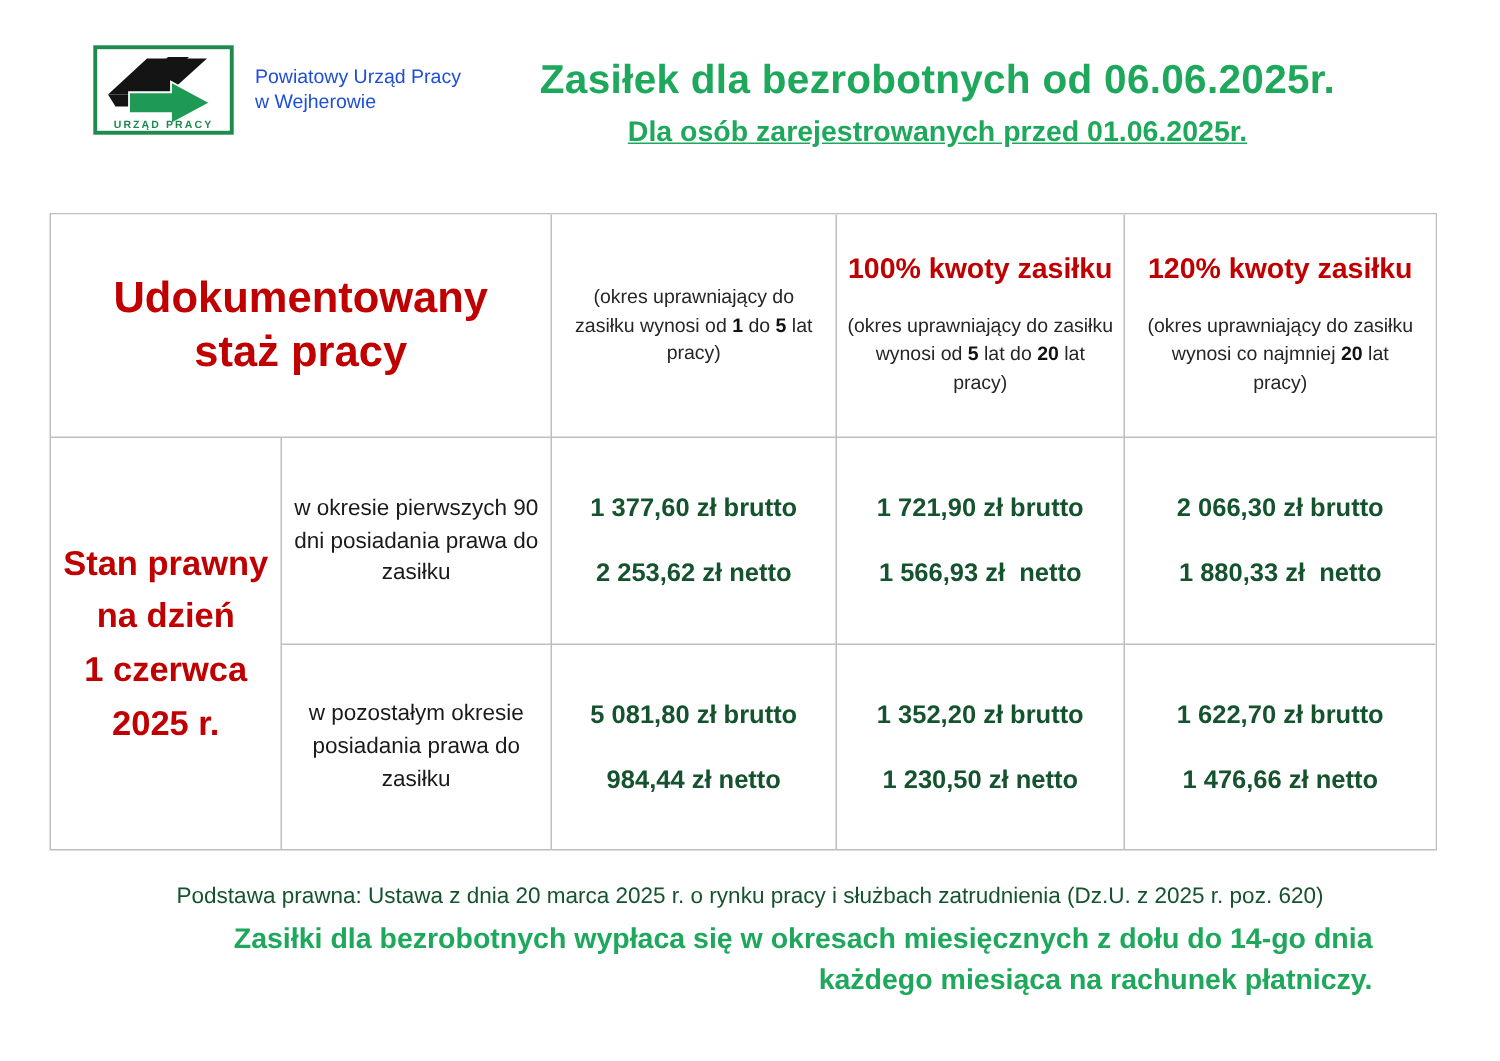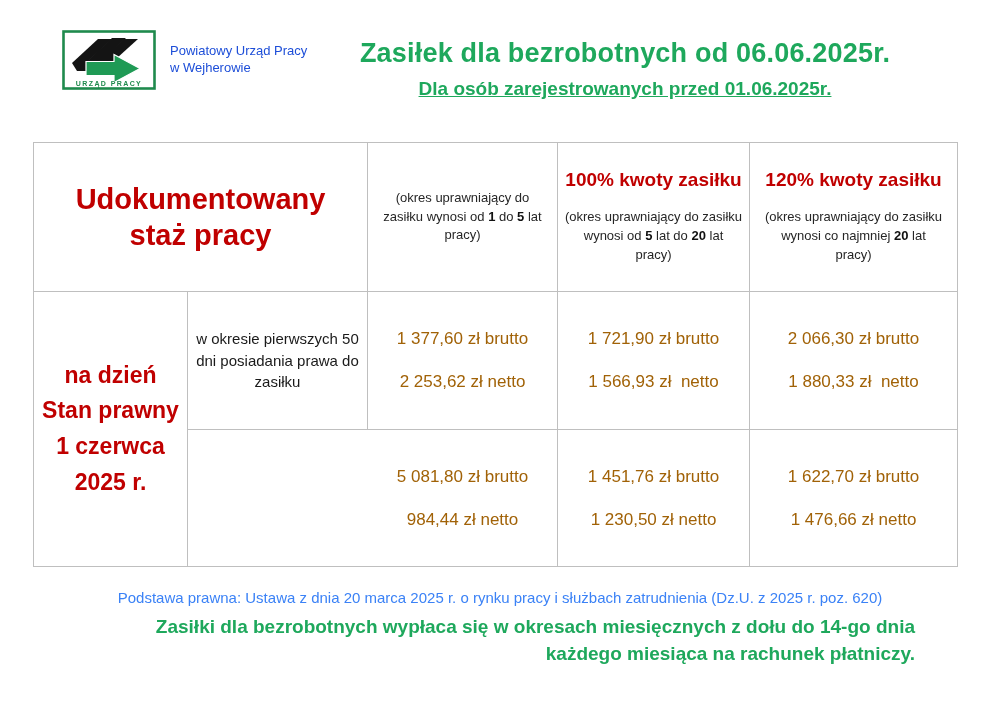--- a/index.html
+++ b/index.html
@@ -42,27 +42,27 @@
   .colhead-title { color:var(--red,#c00000); font-size:19px; font-weight:bold; margin-bottom:17px; }
   .colhead-note { font-size:13px; color:#262626; line-height:1.45; max-width:178px; }
   .colhead-note b { color:#111; }
 
   .rowgroup { grid-column:1; grid-row:2 / 4; }
   .rowgroup-line { color:var(--red,#c00000); font-size:23px; font-weight:bold; line-height:1.55; }
 
   .rowlabel { font-size:15px; color:#1a1a1a; line-height:1.45; }
   .rowlabel-text { max-width:168px; }
 
-  .value-cell .brutto, .value-cell .netto { font-size:17px; font-weight:normal; color:#a16207; white-space:pre-wrap; }
+  .value-cell .brutto, .value-cell .netto { font-size:17px; font-weight:bold; color:#14532d; white-space:pre-wrap; }
   .value-cell .netto { margin-top:23px; }
 
   
   .legal-basis {
     position:absolute; top:589px; left:0; width:100%;
-    text-align:center; font-size:15px; color:#3b82f6;
+    text-align:center; font-size:15px; color:#14532d;
   }
   .payment-note {
     position:absolute; top:614px; left:50%; transform:translateX(-50%);
     width:830px; text-align:right;
     color:var(--green,#1ea85c); font-size:19px; font-weight:bold; line-height:1.4;
   }
 </style>
 </head>
 <body>
 
@@ -105,48 +105,51 @@
     <div class="colhead-title">100% kwoty zasiłku</div>
     <div class="colhead-note"><span>(okres uprawniający do zasiłku wynosi od </span><b>5</b><span> lat do </span><b>20</b><span> lat pracy)</span></div>
   </div>
 
   <div class="cell no-r" style="grid-column:5; grid-row:1;">
     <div class="colhead-title">120% kwoty zasiłku</div>
     <div class="colhead-note"><span>(okres uprawniający do zasiłku wynosi co najmniej </span><b>20</b><span></span><b></b><span> lat pracy)</span></div>
   </div>
 
   <div class="cell rowgroup no-b">
+    <div class="rowgroup-line">Stan prawny</div>
     <div class="rowgroup-line">na dzień</div>
-    <div class="rowgroup-line">Stan prawny</div>
     <div class="rowgroup-line">1 czerwca</div>
     <div class="rowgroup-line">2025 r.</div>
   </div>
 
   <div class="cell rowlabel" style="grid-column:2; grid-row:2;">
-    <div class="rowlabel-text">w okresie pierwszych 50 dni posiadania prawa do zasiłku</div>
+    <div class="rowlabel-text">w okresie pierwszych 90 dni posiadania prawa do zasiłku</div>
   </div>
   <div class="cell value-cell" style="grid-column:3; grid-row:2;">
     <div class="brutto">1 377,60 zł brutto</div>
     <div class="netto">2 253,62 zł netto</div>
   </div>
   <div class="cell value-cell" style="grid-column:4; grid-row:2;">
     <div class="brutto">1 721,90 zł brutto</div>
     <div class="netto">1 566,93 zł  netto</div>
   </div>
   <div class="cell value-cell no-r" style="grid-column:5; grid-row:2;">
     <div class="brutto">2 066,30 zł brutto</div>
     <div class="netto">1 880,33 zł  netto</div>
   </div>
 
+  <div class="cell rowlabel no-b" style="grid-column:2; grid-row:3;">
+    <div class="rowlabel-text">w pozostałym okresie posiadania prawa do zasiłku</div>
+  </div>
   <div class="cell value-cell no-b" style="grid-column:3; grid-row:3;">
     <div class="brutto">5 081,80 zł brutto</div>
     <div class="netto">984,44 zł netto</div>
   </div>
   <div class="cell value-cell no-b" style="grid-column:4; grid-row:3;">
-    <div class="brutto">1 451,76 zł brutto</div>
+    <div class="brutto">1 352,20 zł brutto</div>
     <div class="netto">1 230,50 zł netto</div>
   </div>
   <div class="cell value-cell no-r no-b" style="grid-column:5; grid-row:3;">
     <div class="brutto">1 622,70 zł brutto</div>
     <div class="netto">1 476,66 zł netto</div>
   </div>
 
 </div>
 
 <div class="legal-basis">Podstawa prawna: Ustawa z dnia 20 marca 2025 r. o rynku pracy i służbach zatrudnienia (Dz.U. z 2025 r. poz. 620)</div>

